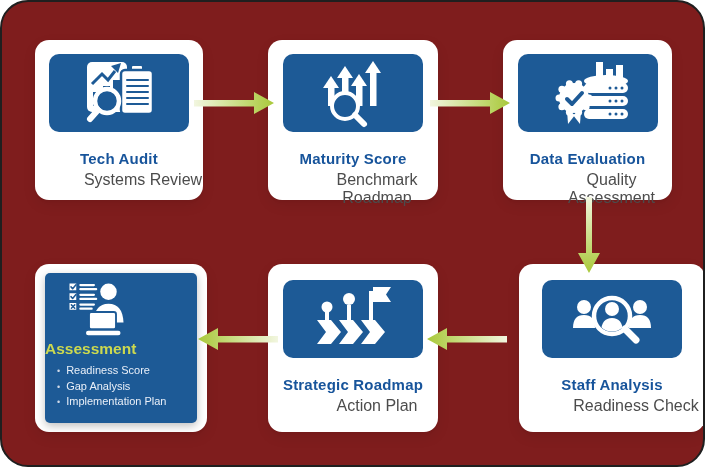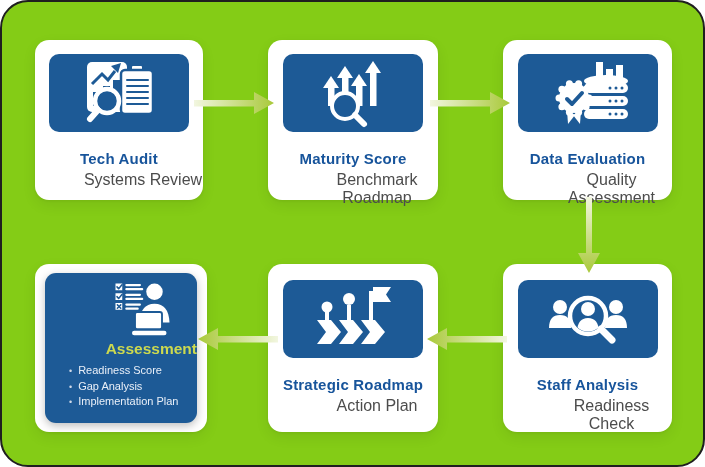--- a/index.html
+++ b/index.html
@@ -1,36 +1,36 @@
 <!DOCTYPE html>
 <html><head>
 <meta charset="utf-8">
 <style>
   html,body{margin:0;padding:0;background:#ffffff;}
   .frame{
     position:relative;
     width:705px;height:467px;
-    background:#84cc16;
+    background:#7f1d1d;
     border:2px solid #1f1f1f;
     border-radius:28px;
     box-sizing:border-box;
     overflow:hidden;
     font-family:"Liberation Sans", sans-serif;
   }
   .card{
     position:absolute;
     background:#ffffff;
     border-radius:14px;
     box-shadow:0 5px 14px rgba(0,0,0,0.08), 0 1px 3px rgba(0,0,0,0.05);
     text-align:center;
   }
   .card-1{left:33px;top:38px;width:168px;height:160px;}
   .card-2{left:266px;top:38px;width:170px;height:160px;}
   .card-3{left:501px;top:38px;width:169px;height:160px;}
-  .card-4{left:501px;top:262px;width:169px;height:168px;}
+  .card-4{left:517px;top:262px;width:186px;height:168px;}
   .card-5{left:266px;top:262px;width:170px;height:168px;}
   .card-6{left:33px;top:262px;width:172px;height:168px;}
   .icon-box{
     margin:14px auto 0;
     width:140px;height:78px;
     background:#1d5a96;
     border-radius:10px;
     display:flex;align-items:center;justify-content:center;
   }
   .card-4 .icon-box,.card-5 .icon-box{margin-top:16px;}
@@ -41,23 +41,23 @@
   }
   .card-subtitle{
     margin-top:4px;
     font-size:16px;color:#4c4c4c;padding-left:48px;
   }
   
   .report-box{
     margin:9px auto 0;
     width:152px;height:150px;
     background:#1d5a96;
-    border-radius:11px;
+    border-radius:5px;
     box-shadow:0 3px 8px rgba(0,0,0,0.25);
-    display:flex;flex-direction:column;align-items:flex-end;
+    display:flex;flex-direction:column;align-items:flex-start;
     box-sizing:border-box;
   }
   .report-icon{margin-top:6px;width:106px;height:60px;}
   .report-title{
     margin-top:1px;
     font-size:15.5px;font-weight:bold;color:#ccd94f;line-height:1.12;text-align:center;
   }
   .report-bullets{
     list-style:none;margin:6px 0 0;padding:0 0 0 12px;
     width:140px;box-sizing:border-box;text-align:left;

